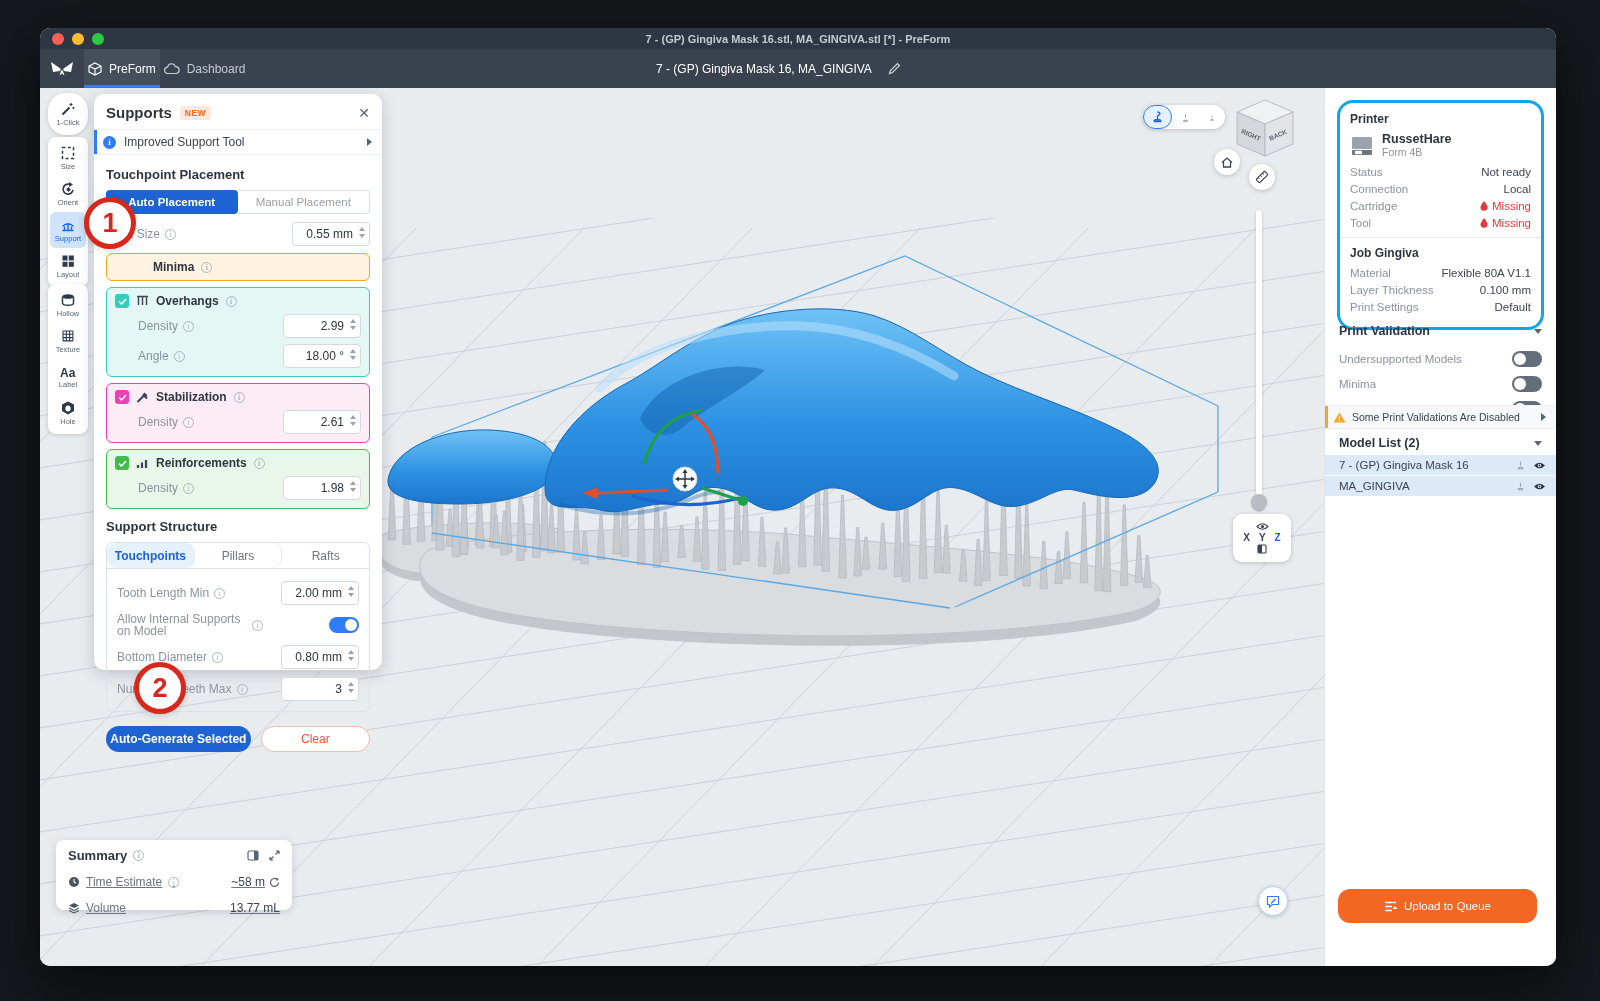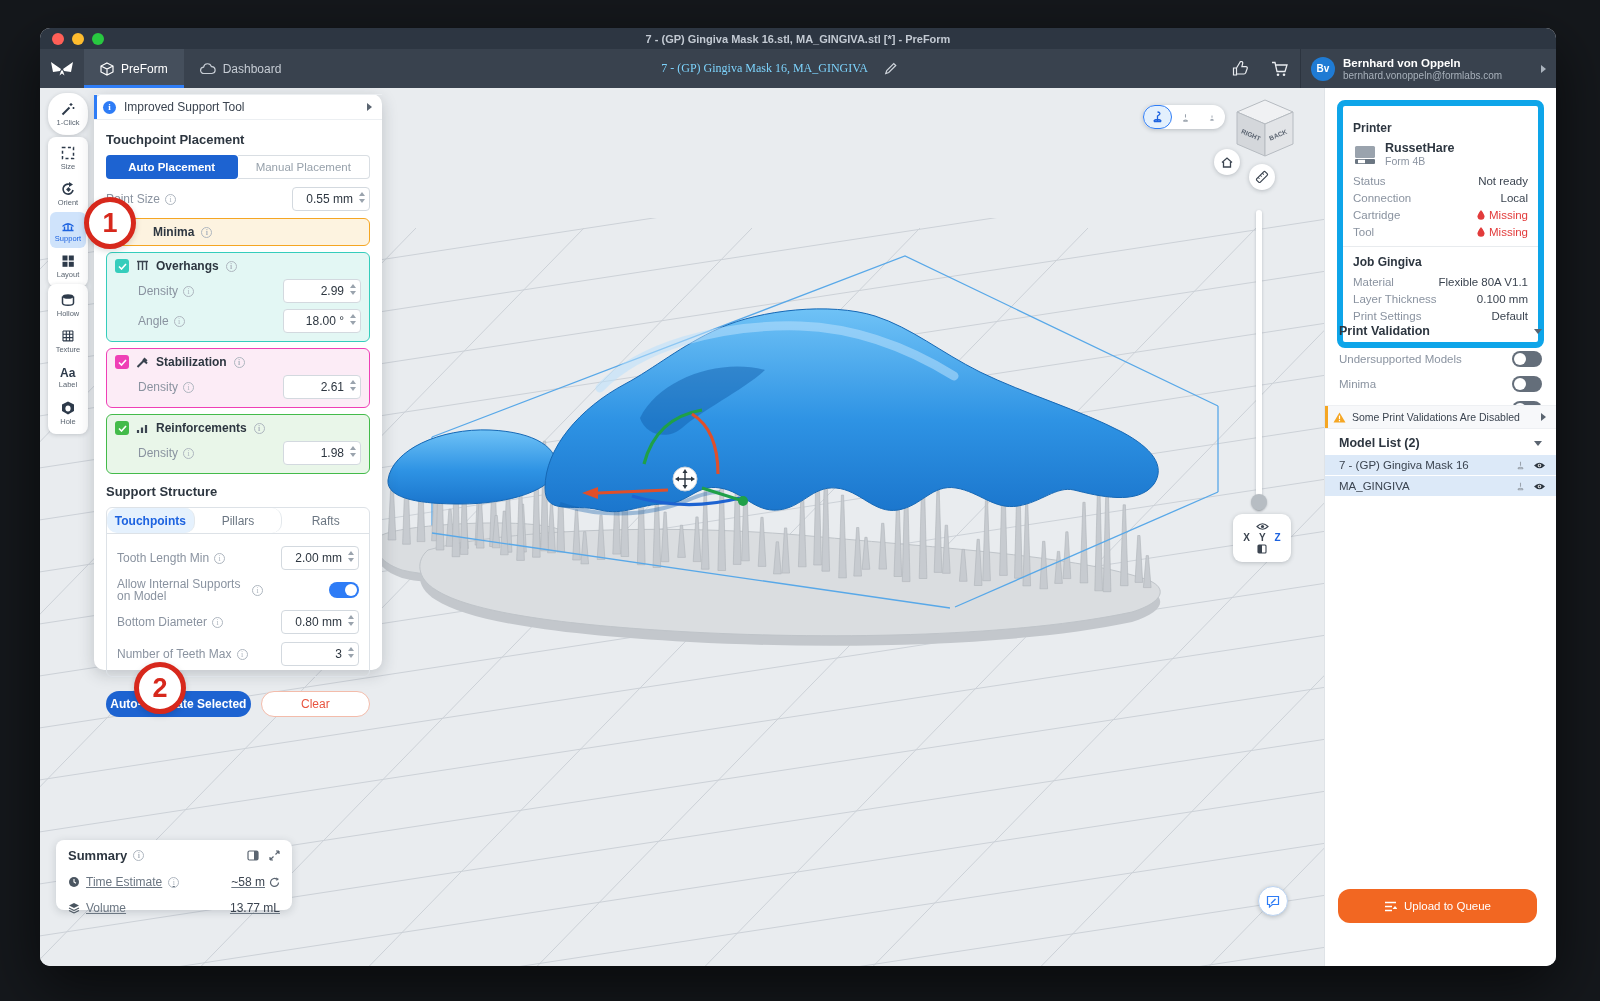--- a/index.html
+++ b/index.html
@@ -9,24 +9,24 @@
   
   .titlebar { position:absolute; left:0; top:0; right:0; height:21px; background:#2d3642; display:flex; align-items:center; }
   .lights { display:flex; gap:8px; margin-left:12px; }
   .light { width:12px; height:12px; border-radius:50%; }
   .light.red{background:#ff5f57}.light.yellow{background:#febc2e}.light.green{background:#28c840}
   .titlebar .wtitle { position:absolute; left:0; right:0; text-align:center; font-size:11px; font-weight:bold; color:#c3cad3; }
 
   
   .navbar { position:absolute; left:0; top:21px; right:0; height:39px; background:#39424e; display:flex; align-items:stretch; color:#c6ccd4; }
   .brand { width:44px; display:flex; align-items:center; justify-content:center; }
-  .tab { display:flex; align-items:center; gap:7px; padding:0 16px; font-size:12px; color:#c6ccd4; position:relative; cursor:default; }
+  .tab { display:flex; align-items:center; gap:7px; padding:0 4px; font-size:12px; color:#c6ccd4; position:relative; cursor:default; }
   .tab.active { background:#454f5c; color:#fff; }
   .tab.active:after { content:""; position:absolute; left:0; right:0; bottom:0; height:3px; background:#2f7df6; }
-  .doc-title { position:absolute; left:50%; top:0; height:39px; transform:translateX(-58%); display:flex; align-items:center; gap:16px; font-size:12px; color:#7dd3fc;font-family:Liberation Serif, serif; }
+  .doc-title { position:absolute; left:50%; top:0; height:39px; transform:translateX(-58%); display:flex; align-items:center; gap:16px; font-size:12px; color:#ffffff; }
   .nav-right { position:absolute; right:0; top:0; height:39px; display:flex; align-items:center; }
   .nav-icon-btn { width:40px; height:39px; display:flex; align-items:center; justify-content:center; }
   .userbox { width:256px; height:39px; border-left:1px solid #2c343f; display:flex; align-items:center; gap:8px; padding:0 10px; }
   .avatar { width:24px; height:24px; border-radius:50%; background:#1f7bd4; color:#fff; font-size:10px; font-weight:bold; display:flex; align-items:center; justify-content:center; }
   .uname { font-size:11.5px; font-weight:bold; color:#fff; line-height:13px; }
   .umail { font-size:10px; color:#a7b0ba; }
   .chev-r { width:0; height:0; border-top:4px solid transparent; border-bottom:4px solid transparent; border-left:5px solid #aab3bd; margin-left:auto; }
 
   
   .viewport { position:absolute; left:0; top:60px; width:1284px; height:878px; background:#e9ecef; overflow:hidden; }
@@ -103,21 +103,21 @@
 
   
   .summary { position:absolute; left:16px; top:752px; width:236px; height:70px; background:#fff; border-radius:8px; box-shadow:0 2px 8px rgba(40,50,60,.18); padding:8px 12px; font-size:12px; color:#3b4450; }
   .summary .head { display:flex; align-items:center; gap:6px; font-size:13px; font-weight:bold; color:#2d3640; }
   .summary .head .sp { margin-left:auto; display:flex; gap:10px; color:#5a6470; }
   .sumrow { display:flex; align-items:center; gap:6px; margin-top:12px; color:#6b7682;text-decoration:underline; }
   .sumrow .val { margin-left:auto; color:#3b4450; display:flex; align-items:center; gap:4px; }
 
   
   .sidebar { position:absolute; right:0; top:60px; width:232px; bottom:0; background:#fff; border-left:1px solid #dfe3e7; font-size:11.5px; color:#3b4450; }
-  .card { position:absolute; left:12px; right:12px; top:12px; border:6px solid #0ea5e9; border-radius:8px; padding:15px 10px; }
+  .card { position:absolute; left:12px; right:12px; top:12px; border:3px solid #0ea5e9; border-radius:16px; padding:9px 10px; }
   .h-sec { font-weight:bold; font-size:12px; color:#2d3640; }
   .printer-id { display:flex; align-items:center; gap:8px; margin:7px 0 8px; }
   .pname { font-weight:bold; font-size:12.5px; color:#2d3640; line-height:13px; }
   .pmodel { font-size:10.5px; color:#8a93a0; }
   .kv { display:flex; justify-content:space-between; margin:5px 0; }
   .kv .k { color:#8a93a0; } .kv .v { color:#3b4450; }
   .kv .v.alert { color:#e23b3b; display:flex; align-items:center; gap:4px; }
   .card hr { border:none; border-top:1px solid #e8ebee; margin:8px -10px; }
   .side-sec-head { display:flex; align-items:center; justify-content:space-between; font-weight:bold; font-size:12.5px; color:#2d3640; padding:0 14px; }
   .chev-d { width:0; height:0; border-left:4.5px solid transparent; border-right:4.5px solid transparent; border-top:5px solid #5a6470; }
@@ -160,42 +160,20 @@
       <svg width="16" height="12" viewBox="0 0 16 12">
           <path d="M4 10.5 a3.2 3.2 0 0 1 -.4-6.4 a4 4 0 0 1 7.8-.4 a2.9 2.9 0 0 1 .6 6.8 Z" fill="none" stroke="#c6ccd4" stroke-width="1.2"></path>
         </svg>
       <span>Dashboard</span>
     </div>
     <div class="doc-title">
       <span>7 - (GP) Gingiva Mask 16, MA_GINGIVA</span>
       <svg width="13" height="13" viewBox="0 0 13 13">
           <path d="M1.5 11.5 l1-3 7-7 2 2 -7 7 Z" fill="none" stroke="#cfd5dc" stroke-width="1.2"></path>
         </svg>
-    </div>
-    <div class="nav-right">
-      <div class="nav-icon-btn">
-        <svg width="17" height="16" viewBox="0 0 17 16">
-            <path d="M1.5 7 h3 v7 h-3 Z M4.5 13 h7.5 a1.8 1.8 0 0 0 1.7-1.3 l1.5-4.2 a1.4 1.4 0 0 0-1.3-1.9 h-4 l.8-3.2 a1.5 1.5 0 0 0-2.7-1.2 L4.5 7" fill="none" stroke="#e8ebef" stroke-width="1.2"></path>
-          </svg>
-      </div>
-      <div class="nav-icon-btn">
-        <svg width="18" height="16" viewBox="0 0 18 16">
-            <path d="M1 1.5 h3 l2 9 h8 l2-6.5 H5" fill="none" stroke="#e8ebef" stroke-width="1.3"></path>
-            <circle cx="7" cy="13.7" r="1.3" fill="#e8ebef"></circle>
-            <circle cx="13" cy="13.7" r="1.3" fill="#e8ebef"></circle>
-          </svg>
-      </div>
-      <div class="userbox">
-        <div class="avatar">Bv</div>
-        <div>
-          <div class="uname">Bernhard von Oppeln</div>
-          <div class="umail">bernhard.vonoppeln@formlabs.com</div>
-        </div>
-        <span class="chev-r"></span>
-      </div>
     </div>
   </div>
 
   <div class="viewport">
     <svg id="scene" width="1284" height="878" viewBox="0 0 1284 878">
       <defs>
         <linearGradient id="blueG" x1="0" y1="0" x2="0" y2="1">
           <stop offset="0" stop-color="#6fc2f6"></stop>
             <stop offset=".55" stop-color="#2e93e4"></stop>
             <stop offset="1" stop-color="#1b76cd"></stop>
@@ -487,20 +465,25 @@
       <div class="tool">
         <svg width="16" height="16" viewBox="0 0 16 16">
             <path d="M8 1.5 L14 4.5 L14 11 L8 14.5 L2 11 L2 4.5 Z" fill="#2d3a4a"></path>
             <ellipse cx="8" cy="8.5" rx="2.6" ry="3" fill="#fff"></ellipse>
           </svg>
         <span class="tlabel">Hole</span>
       </div>
     </div>
 
     <div class="panel">
+      <div class="panel-header">
+        <span class="panel-title">Supports</span>
+        <span class="badge-new">NEW</span>
+        <span class="close-x">✕</span>
+      </div>
       <div class="banner">
         <span class="i-blue">i</span>
         <span>Improved Support Tool</span>
         <span class="chev-r" style="margin-left:auto"></span>
       </div>
       <div class="panel-body">
         <div class="sec-head">Touchpoint Placement</div>
         <div class="seg2">
           <div class="opt on">Auto Placement</div>
           <div class="opt off">Manual Placement</div>

